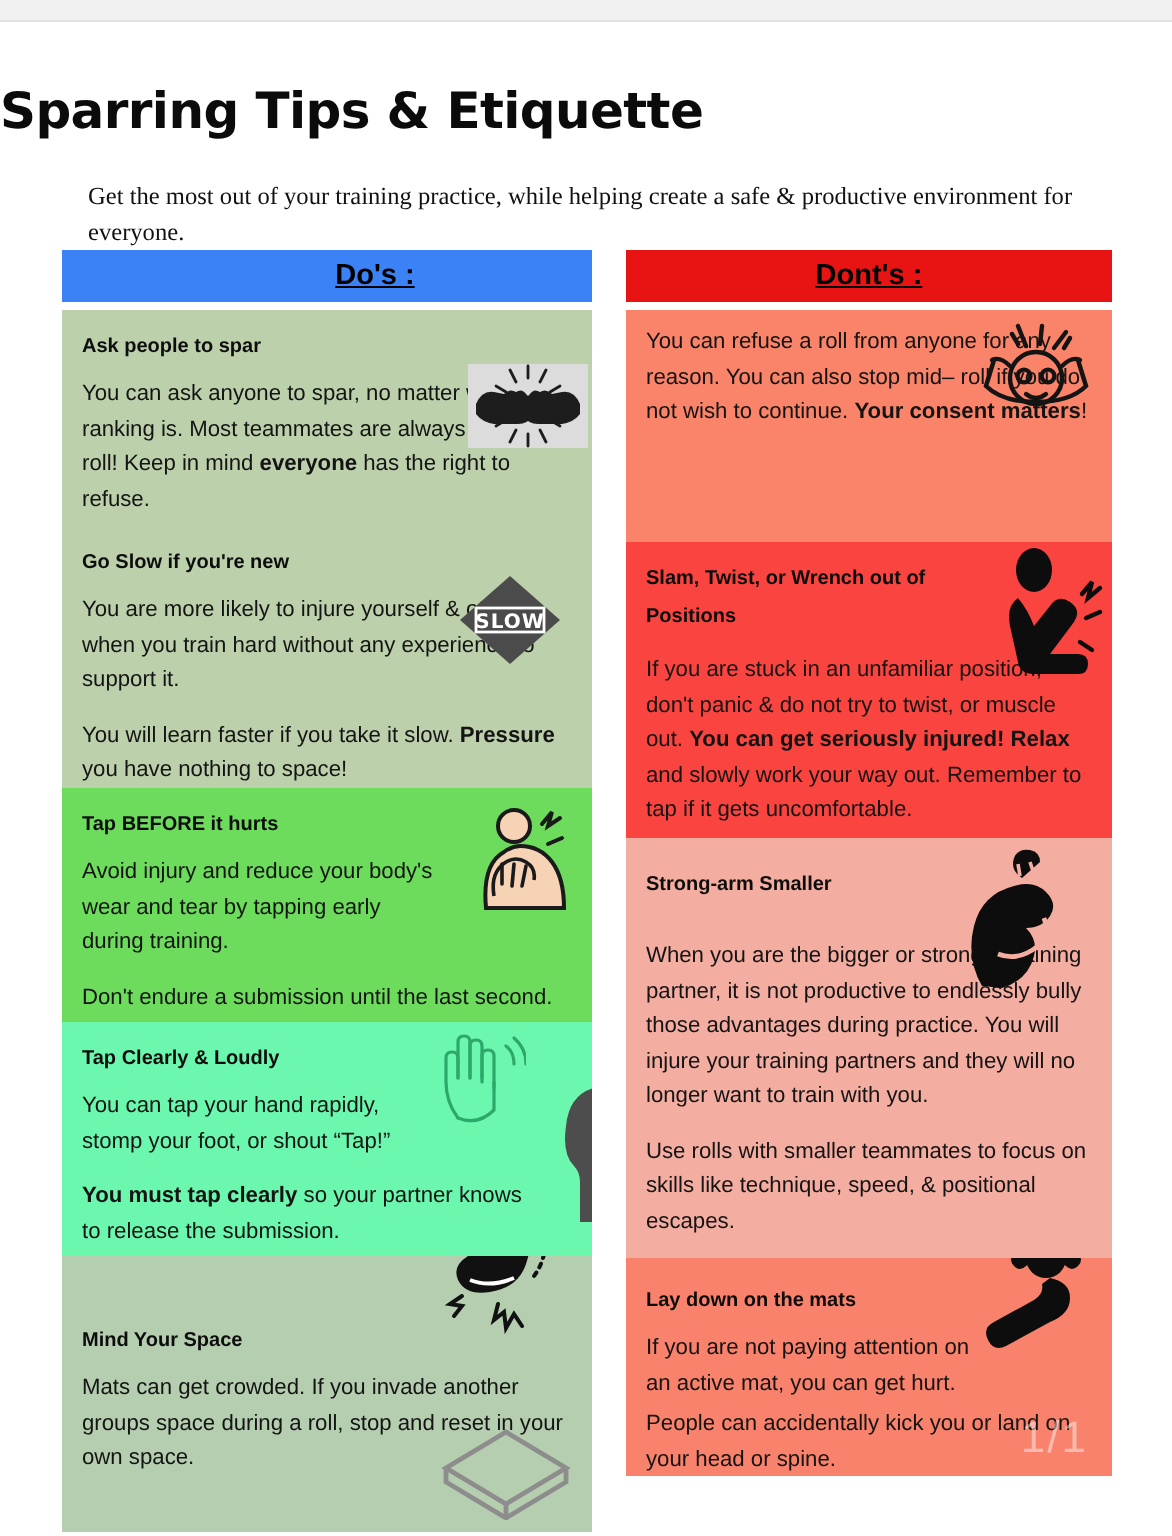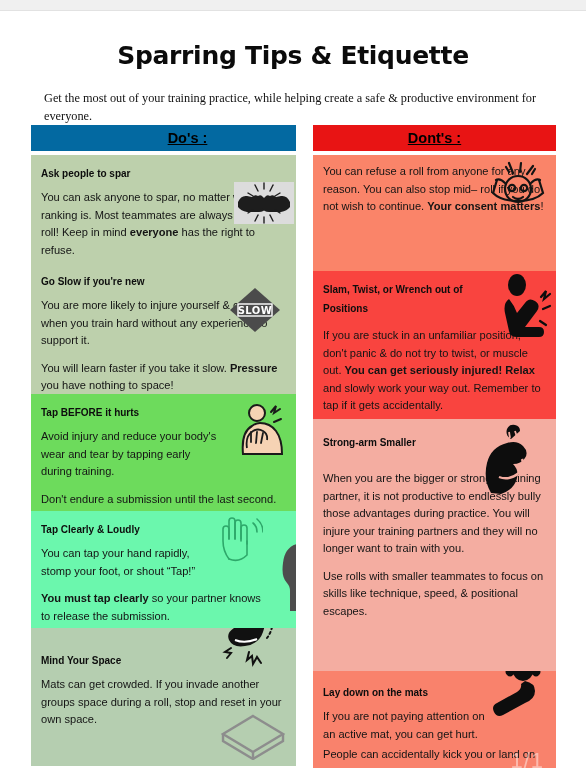--- a/index.html
+++ b/index.html
@@ -12,21 +12,21 @@
   .page{
     position:absolute;inset:0;
     background:#ffffff;
   }
   .topbar{
     position:absolute;left:0;top:0;width:586px;height:10px;
     background:#f0f0f0;border-bottom:1px solid #e2e2e2;
   }
   .title{
     position:absolute;left:0;top:41px;width:586px;
-    text-align:center;
+    text-align:left;
     font-family:"DejaVu Sans", sans-serif;
     font-weight:bold;
     font-size:25px;
     letter-spacing:-0.3px;
     color:#0b0b0b;
   }
   .intro{
     position:absolute;left:44px;top:89px;width:510px;
     font-family:"Liberation Serif", serif;
     font-size:12.3px;
@@ -40,21 +40,21 @@
   .col-right{left:313px;width:243px;}
 
   .colhead{
     height:26px;
     display:flex;align-items:center;justify-content:center;
     font-weight:bold;font-size:14.5px;
     text-decoration:underline;
     color:#000;
     font-family:"Liberation Sans", sans-serif;
   }
-  .colhead.dos{background:#0369a1;padding-left:48px;}
+  .colhead.dos{background:#3b82f6;padding-left:48px;}
   .colhead.donts{background:#e81414;}
 
   .gap{height:4px;background:#ffffff;}
 
   .card{position:relative;overflow:hidden;}
   .card h3{
     margin:0;
     padding:9px 10px 2px 10px;
     font-size:10px;
     font-weight:bold;
@@ -184,21 +184,21 @@
         <path d="M30 2 q-20 0-22 20 q-2 14 4 20 q3 3 3 8 v20 h16 v-14 h-5 l6-7 q-3-4 2-6 l-4-8 q12-8 10-22 q-2-11-10-11 z" fill="#4d4d4d"></path>
         <g stroke="#4d4d4d" stroke-width="2.4" fill="none" stroke-linecap="round">
           <path d="M38 38 l8-3"></path>
             <path d="M38 44 l9 2"></path>
             <path d="M40 32 l7-7"></path>
         </g>
       </svg>
     </div>
 
     <div class="card bg-sage2" style="height:138px">
-      <h3 style="padding-top:23px">Mind Your Space</h3>
+      <h3 style="padding-top:33px">Mind Your Space</h3>
       <p><span>Mats can get crowded.  If you invade another groups space during a roll, stop and  reset in your own space.</span></p>
       <svg class="icon" style="left:178px;top:-46px" width="92" height="100" viewBox="0 0 92 100">
         <path d="M44 8 q10 2 12 16 q2 14 -2 26 q-4 12 -18 14 q-12 2 -16-6 q-3-7 5-12 q9-6 12-18 q2-10 -3-16 q3-5 10-4 z" fill="#111"></path>
         <path d="M26 58 q10 4 22 -1" fill="none" stroke="#fff" stroke-width="2"></path>
         <g stroke="#111" stroke-width="2" fill="none" stroke-linecap="round">
           <path d="M22 66 l-6 4 l6 1 l-4 5"></path>
           <path d="M40 70 l-2 8 l5-4 l1 8 l4-7 l4 6"></path>
           <path d="M58 22 q6 4 6 14 q0 12 -6 20" stroke-dasharray="2 3"></path>
         </g>
       </svg>
@@ -232,34 +232,34 @@
             <path d="M33 11 l1-9"></path>
             <path d="M40 13 l6-8"></path>
           <path d="M19 6 l3 5"></path>
             <path d="M48 8 l-3 5"></path>
         </g>
       </svg>
     </div>
 
     <div class="card bg-red" style="height:148px">
       <h3 style="width:168px">Slam, Twist, or Wrench out of Positions</h3>
-      <p style="padding-top:7px"><span>If you are stuck in an unfamiliar position, don't panic &amp; do not try to twist, or muscle out. </span><b>You can get seriously injured! Relax</b><span> and slowly work your way out. Remember to tap if it gets accidentally.</span></p>
+      <p style="padding-top:7px"><span>If you are stuck in an unfamiliar position, don't panic &amp; do not try to twist, or muscle out. </span><b>You can get seriously injured! Relax</b><span> and slowly work your way out. Remember to tap if it gets uncomfortable.</span></p>
       <p style="padding-top:10px"></p>
       <svg class="icon" style="left:182px;top:2px" width="58" height="72" viewBox="0 0 58 72">
         <ellipse cx="22" cy="12" rx="9" ry="11" fill="#0d0d0d"></ellipse>
         <path d="M14 26 q-6 4 -4 14 l4 18 q1 6 8 6 h22 q5 0 5-5 t-5-5 h-14 l12-16 q4-6 -2-10 q-6-4 -10 2 l-8 10 q-3-8 -8-14 z" fill="#0d0d0d"></path>
         <g stroke="#0d0d0d" stroke-width="2.2" fill="none" stroke-linecap="round">
           <path d="M46 24 l5-6 l-2 8 l6-5"></path>
           <path d="M48 36 l7-3"></path>
           <path d="M45 48 l6 4"></path>
         </g>
       </svg>
     </div>
 
-    <div class="card bg-pink" style="height:252px">
+    <div class="card bg-pink" style="height:210px">
       <h3 style="padding-top:14px">Strong-arm Smaller</h3>
       <p style="padding-top:16px"><span>When you are the bigger or stronger training partner, it is not productive to endlessly bully those advantages during practice. You will injure your training partners and they will no longer want to train with you.</span></p>
       <p style="padding-top:10px"><span>Use rolls with smaller teammates to focus on skills like technique, speed, &amp; positional  escapes.</span></p>
       <svg class="icon" style="left:158px;top:2px" width="84" height="78" viewBox="0 0 84 78">
         <path d="M20 72 q-8-14 -4-30 q4-16 20-20 q10-3 16 3 q6 6 2 12 q-4 6 -12 6 q6 6 4 14 q-3 12 -16 16 z" fill="#0d0d0d"></path>
         <path d="M28 56 q10 4 20 -4 q6-6 3-14" fill="none" stroke="#f4ada1" stroke-width="2.4"></path>
         <path d="M40 18 q-6-4 -4-10 q2-5 8-4 q5 1 5 6" fill="#0d0d0d"></path>
         <g stroke="#f4ada1" stroke-width="1.8" fill="none">
           <path d="M44 10 l2 6"></path>
             <path d="M50 11 l1 6"></path>

